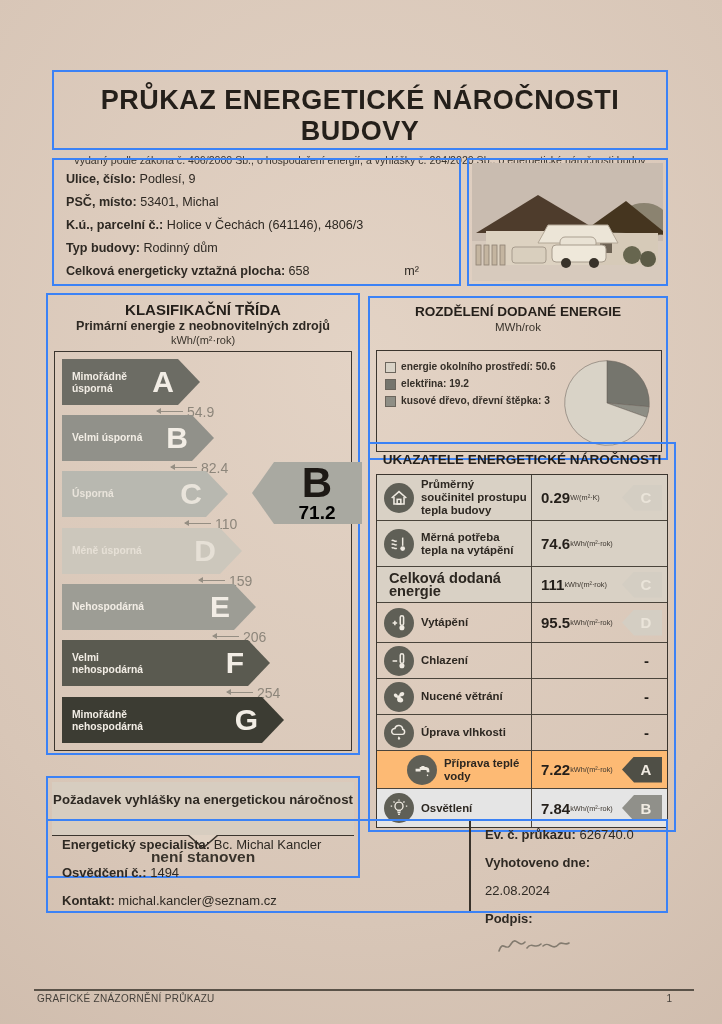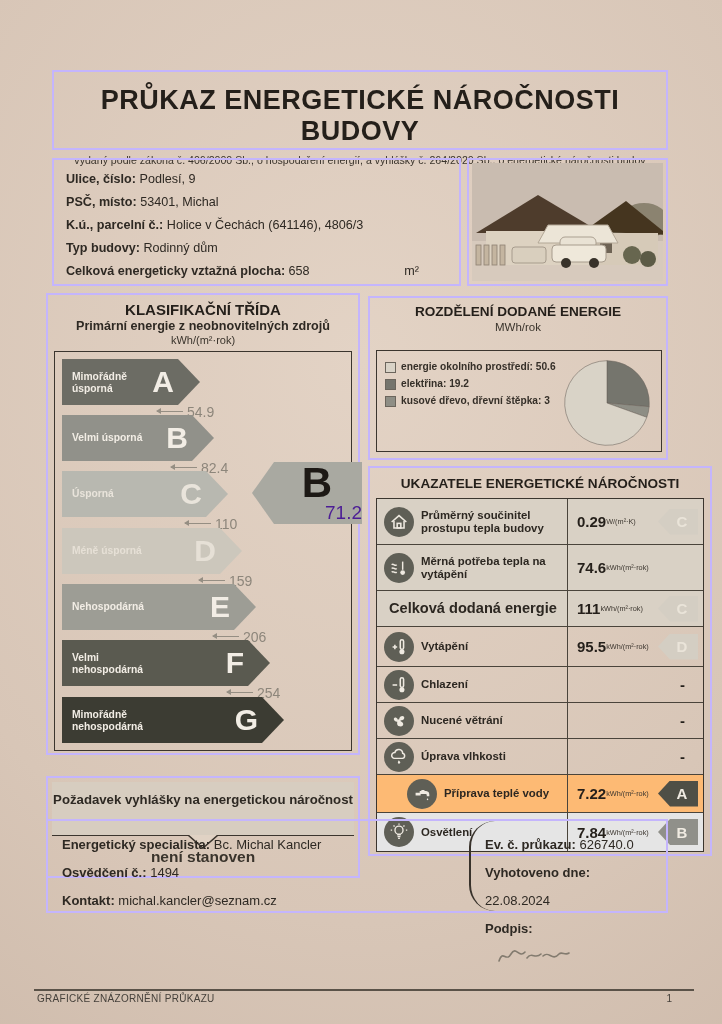--- a/index.html
+++ b/index.html
@@ -1,21 +1,21 @@
 <!DOCTYPE html>
 <html><head>
 <meta charset="utf-8">
 <style>
   html,body{margin:0;padding:0;}
   body{
     width:722px;height:1024px;position:relative;overflow:hidden;
     font-family:"Liberation Sans",sans-serif;color:#2e2923;
     background:radial-gradient(120% 100% at 50% 35%, #e3d3c5 0%, #d8c6b7 55%, #c9b5a5 100%);
   }
-  .box{position:absolute;border:2px solid #c4b5fd;box-sizing:border-box;}
+  .box{position:absolute;border:2px solid #3b82f6;box-sizing:border-box;}
   .inner-box{position:absolute;border:1.5px solid #3b352e;box-sizing:border-box;}
 
   
   .title{font-weight:bold;font-size:27px;letter-spacing:.5px;text-align:center;margin-top:13px;color:#241f1a;}
   .subtitle{font-size:10.6px;text-align:center;margin-top:7px;color:#3a342c;}
 
   
   .b-row{position:relative;font-size:12.6px;line-height:23px;padding:0 12px;}
   .b-row b{font-weight:bold;}
   .b-unit{position:absolute;right:40px;top:0;}
@@ -29,21 +29,21 @@
   .cls-label{position:absolute;left:10px;top:50%;transform:translateY(-50%);
     font-size:10.3px;font-weight:bold;line-height:11.5px;width:86px;}
   .cls-letter{position:absolute;right:26px;top:50%;transform:translateY(-50%);
     font-size:30px;font-weight:bold;}
   .threshold{position:absolute;height:11px;font-size:14px;color:#8d867b;display:flex;align-items:center;gap:4px;}
   .th-line{width:26px;height:1.2px;background:#958e83;position:relative;}
   .th-line:before{content:"";position:absolute;left:-1px;top:-2.6px;border:3.2px solid transparent;border-right:5px solid #958e83;border-left:0;}
   .current{position:absolute;left:197px;top:110px;width:110px;height:62px;
     clip-path:polygon(22px 0,100% 0,100% 100%,22px 100%,0 50%);text-align:center;}
   .current .big{display:block;font-size:42px;font-weight:bold;color:#1d1915;line-height:38px;margin:2px 0 0 20px;}
-  .current .val{display:block;font-size:19px;font-weight:normal;color:#4c1d95;margin-left:20px;text-align:right;}
+  .current .val{display:block;font-size:19px;font-weight:bold;color:#000000;margin-left:20px;}
 
   
   .req-band{position:absolute;left:4px;right:4px;top:4px;height:54px;background:#d7cdc0;
     border-bottom:1.5px solid #3b352e;text-align:center;font-weight:bold;font-size:13.2px;padding-top:9px;box-sizing:border-box;line-height:17px;}
   .req-notch{position:absolute;left:50%;transform:translateX(-50%);top:57px;}
   .req-val{position:absolute;left:0;right:0;top:70px;text-align:center;font-weight:bold;font-size:15.5px;color:#3a342c;}
 
   
   .legend-item{display:flex;align-items:flex-start;gap:5px;font-size:10.2px;font-weight:bold;color:#352f28;margin-bottom:5px;}
   .legend-swatch{width:9px;height:9px;border:1px solid #6b655c;flex:0 0 auto;margin-top:1px;}
@@ -59,21 +59,21 @@
   .val-cell{position:relative;width:136px;flex:0 0 auto;align-self:stretch;border-left:1.5px solid #4a443b;display:flex;align-items:center;box-sizing:border-box;padding-left:9px;}
   .ind-value{font-size:15px;font-weight:bold;color:#241f1a;}
   .ind-value.dash{position:absolute;right:18px;}
   .ind-unit{font-size:7.3px;color:#3c362f;margin-left:0;}
   .badge{position:absolute;right:5px;top:50%;transform:translateY(-50%);width:40px;height:26px;
     clip-path:polygon(12px 0,100% 0,100% 100%,12px 100%,0 50%);display:flex;align-items:center;justify-content:center;}
   .badge span{font-size:15px;font-weight:bold;margin-left:8px;}
 
   
   .sp-row{font-size:13px;line-height:28px;padding:0 14px;}
-  .sp-col-r{position:absolute;left:421px;top:0;bottom:0;right:0;border-left:2px solid #38322b;padding-top:10px;box-sizing:border-box;border-radius:26px;}
+  .sp-col-r{position:absolute;left:421px;top:0;bottom:0;right:0;border-left:2px solid #38322b;box-sizing:border-box;}
   .sp-col-l{position:absolute;left:0;top:0;bottom:0;width:421px;padding-top:10px;box-sizing:border-box;}
   .sig{vertical-align:middle;margin-left:8px;}
 
   
   .footer-line{position:absolute;left:34px;right:28px;top:989px;height:1.6px;background:#5a5248;}
   .footer-text{position:absolute;left:37px;top:993px;font-size:10px;color:#45403a;letter-spacing:.3px;}
   .footer-page{position:absolute;right:50px;top:993px;font-size:10px;color:#45403a;}
   svg{display:block;}
 </style>
 </head>
@@ -218,21 +218,21 @@
       <span>kusové dřevo, dřevní štěpka: 3</span>
     </div>
     <svg width="92" height="92" viewBox="0 0 100 100" style="position:absolute;right:8px;top:6px;">
         <path d="M50,50 L50.00,4.00 A46,46 0 0 1 95.83,53.97 Z" fill="#75756d" stroke="#6b655c" stroke-width="0.6"></path>
         <path d="M50,50 L95.83,53.97 A46,46 0 0 1 93.29,65.57 Z" fill="#8e8e85" stroke="#6b655c" stroke-width="0.6"></path>
         <path d="M50,50 L93.29,65.57 A46,46 0 1 1 50.00,4.00 Z" fill="#d9d3c7" stroke="#6b655c" stroke-width="0.6"></path>
       </svg>
   </div>
 </div>
 
-<div class="box" style="left:368px;top:466px;width:344px;height:390px;">
+<div class="box" style="left:368px;top:442px;width:308px;height:390px;">
   <div class="sec-title" style="font-size:13.6px;margin-top:8px;">UKAZATELE ENERGETICKÉ NÁROČNOSTI</div>
   <div class="ind-table">
 
     <div class="ind-row" style="height:46px;background:#d9d1c5;">
       <div class="icon-cell">
           <div class="icon-circle">
         <svg width="22" height="22" viewBox="0 0 24 24" fill="none" stroke="#efeae1" stroke-width="1.7">
               <path d="M4 12 L12 5 L20 12"></path>
               <path d="M6.5 11v7.5h11V11"></path>
               <rect x="10" y="13.5" width="4" height="5"></rect>

